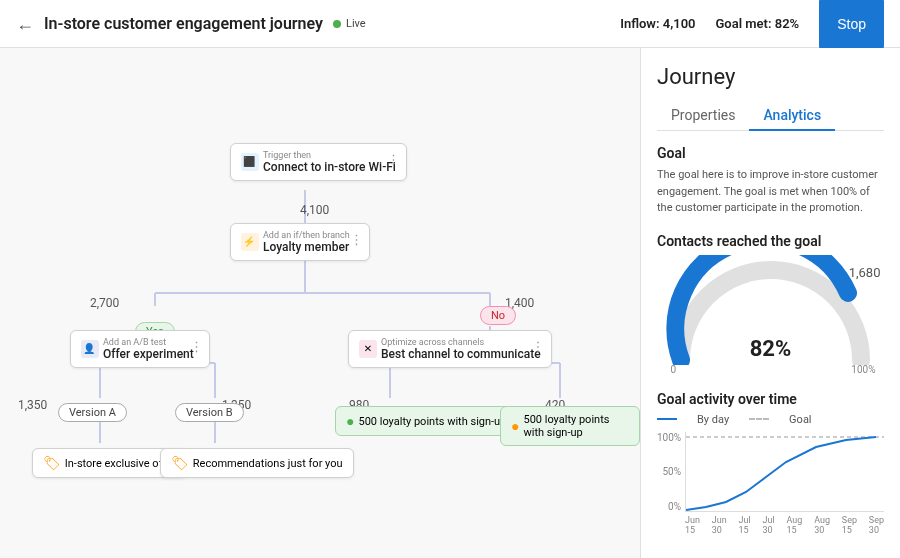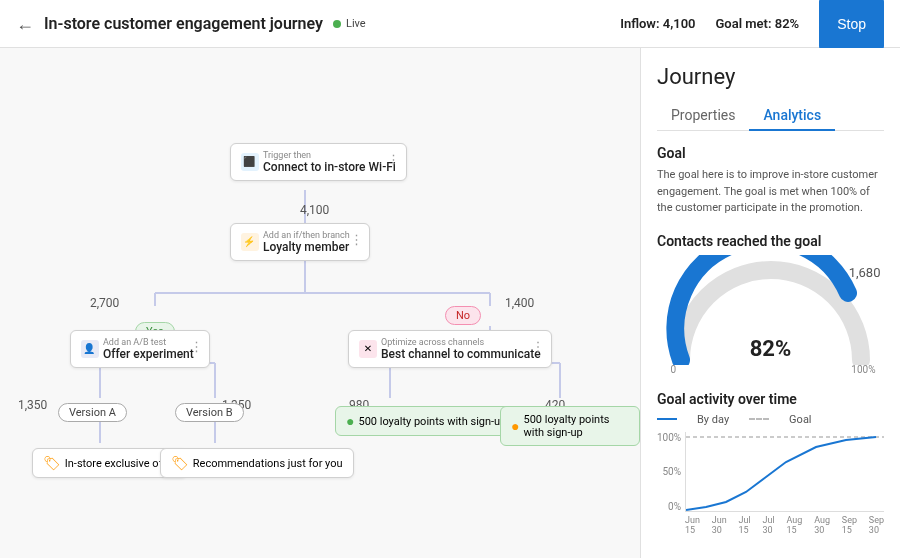--- a/index.html
+++ b/index.html
@@ -157,21 +157,21 @@
       </div>
       <span class="node-more">⋮</span>
     </div>
 
     <div class="count-label" style="left:90px;top:248px;">2,700</div>
 
     <div class="count-label" style="left:505px;top:248px;">1,400</div>
 
     <div class="pill yes" style="left:135px;top:258px;margin-top:16px;">Yes</div>
 
-    <div class="pill no" style="left:445px;top:258px;">No</div>
+    <div class="pill no" style="left:480px;top:258px;">No</div>
 
     <div class="node-box" style="left:70px;top:282px;min-width:140px;">
       <div style="display:flex;align-items:center;">
         <span class="node-icon" style="background:#e8eaf6;">👤</span>
         <div>
           <div class="node-label-small">Add an A/B test</div>
           <div class="node-label-main">Offer experiment</div>
         </div>
       </div>
       <span class="node-more">⋮</span>

